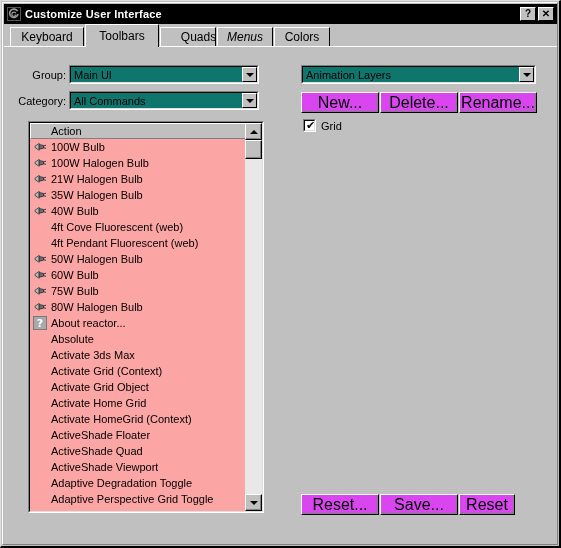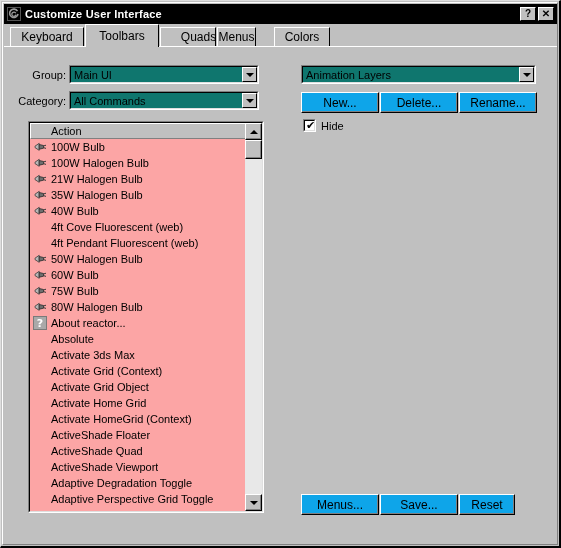--- a/index.html
+++ b/index.html
@@ -105,26 +105,26 @@
     border-right:1px solid #000;border-bottom:1px solid #000;
     box-sizing:border-box;
     display:flex;align-items:center;justify-content:center;
   }
   .arrow-d{
     width:0;height:0;border-left:4px solid transparent;
     border-right:4px solid transparent;border-top:4px solid #000;
   }
   
   .btn{
-    position:absolute;height:21px;background:#0ea5e9;
+    position:absolute;height:21px;background:#d946ef;
     border-top:1px solid #fff;border-left:1px solid #fff;
     border-right:1px solid #000;border-bottom:1px solid #000;
     box-sizing:border-box;
     display:flex;align-items:center;justify-content:center;
-    font-size:12px;cursor:default;
+    font-size:16px;cursor:default;
   }
   .btn-in{
     position:absolute;left:0;top:0;right:0;bottom:0;
     border-right:1px solid #808080;border-bottom:1px solid #808080;
     box-sizing:border-box;pointer-events:none;
   }
   
   .chk{position:absolute;display:flex;align-items:center;font-size:11px;}
   .chk-box{
     width:13px;height:13px;background:#fff;
@@ -240,21 +240,21 @@
       <div class="tbtn">?</div>
       <div class="tbtn">✕</div>
     </div>
   </div>
 
   <div class="tabstrip">
     <div class="tabline"></div>
     <div class="tab" style="left:6px;width:74px;">Keyboard</div>
     <div class="tab active" style="left:81px;width:74px;">Toolbars</div>
     <div class="tab" style="left:156px;width:56px;padding-left:21px;">Quads</div>
-    <div class="tab" style="left:213px;width:39px;">Menus</div>
+    <div class="tab" style="left:213px;width:56px;font-style:italic;">Menus</div>
     <div class="tab" style="left:270px;width:56px;">Colors</div>
   </div>
 
   <div class="body-panel">
 
     <div class="lbl" style="left:0px;top:22px;width:62px;">Group:</div>
     <div class="combo" style="left:65px;top:18px;width:190px;">
       <div class="combo-in">
         <span class="combo-text">Main UI</span>
       </div>
@@ -464,26 +464,26 @@
     </div>
     <div class="btn" style="left:455px;top:45px;width:78px;">
       <div class="btn-in"></div>
         <span>Rename...</span>
     </div>
 
     <div class="chk" style="left:299px;top:72px;">
       <span class="chk-box">
         <span class="chk-mark">✔</span>
       </span>
-      <span>Hide</span>
+      <span>Grid</span>
     </div>
 
     <div class="btn" style="left:297px;top:447px;width:78px;">
       <div class="btn-in"></div>
-        <span>Menus...</span>
+        <span>Reset...</span>
     </div>
     <div class="btn" style="left:376px;top:447px;width:78px;">
       <div class="btn-in"></div>
         <span>Save...</span>
     </div>
     <div class="btn" style="left:455px;top:447px;width:56px;">
       <div class="btn-in"></div>
         <span>Reset</span>
     </div>
 

